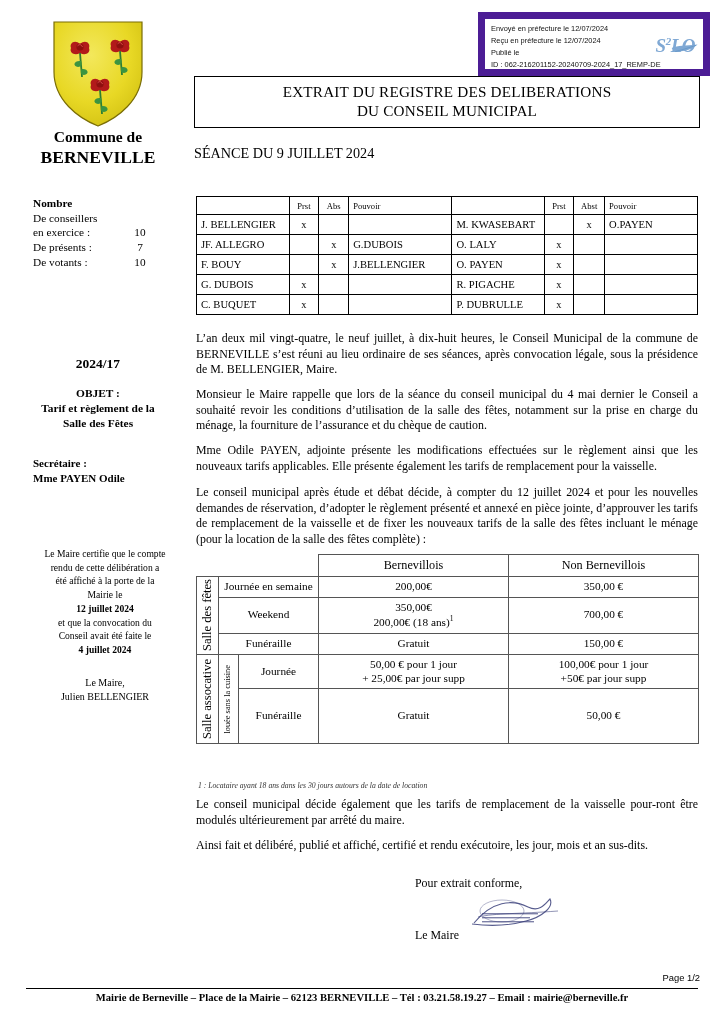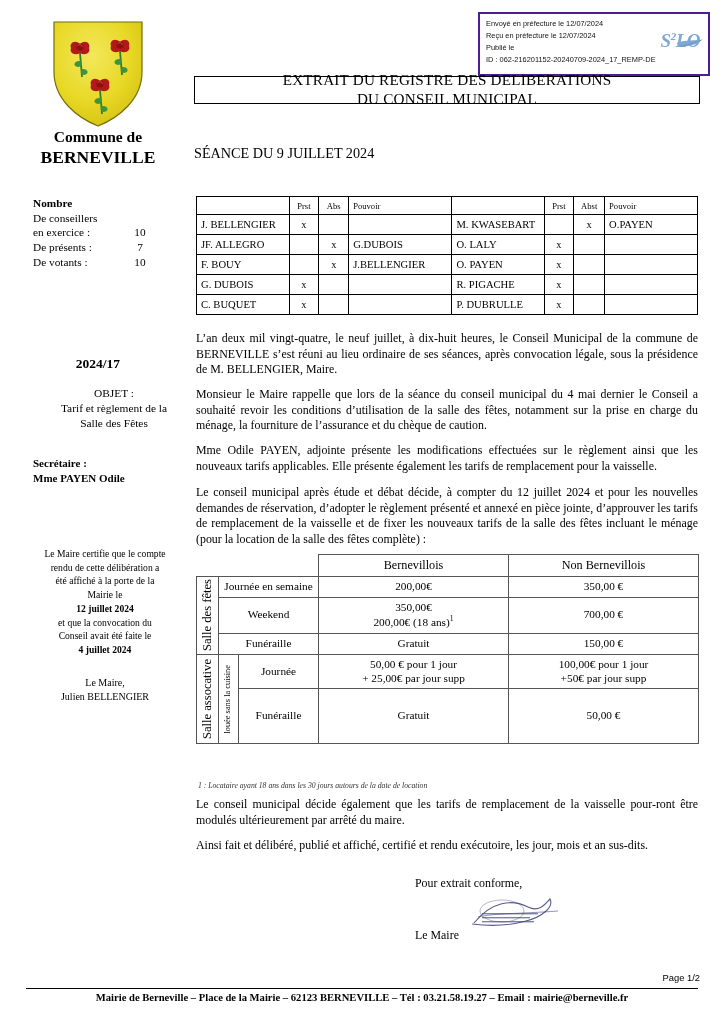--- a/index.html
+++ b/index.html
@@ -16,21 +16,21 @@
     overflow: hidden;
   }
 
   
   .prefecture-stamp {
     position: absolute;
     left: 478px;
     top: 12px;
     width: 232px;
     height: 64px;
-    border: 2px solid #4c1d95;
+    border: 7px solid #4c1d95;
     box-sizing: border-box;
     padding: 4px 6px 2px 6px;
     font-family: "Liberation Sans", sans-serif;
     font-size: 7.4px;
     line-height: 1.62;
     color: #111;
     background: #fff;
     z-index: 5;
   }
   .prefecture-stamp .line { white-space: nowrap; }
@@ -93,23 +93,22 @@
 
   
   .delib-no {
     position: absolute;
     left: 0; top: 356px; width: 196px;
     text-align: center; font-weight: bold; font-size: 13.5px;
   }
   .objet-block {
     position: absolute;
     left: 0; top: 386px; width: 196px;
-    text-align: center; font-weight: normal; font-size: 11.4px;
+    text-align: center; font-weight: bold; font-size: 11.4px;
     line-height: 1.32;
-    padding-left: 16px;
   }
   .secretaire-block {
     position: absolute;
     left: 33px; top: 456px; width: 170px;
     font-weight: bold; font-size: 11px; line-height: 1.33;
   }
 
   
   .certif-block {
     position: absolute;
@@ -119,21 +118,21 @@
   .certif-block .bold { font-weight: bold; }
   .maire-sign-left {
     position: absolute;
     left: 16px; top: 676px; width: 178px;
     text-align: center; font-size: 10px; line-height: 1.4;
   }
 
   
   .title-box {
     position: absolute;
-    left: 194px; top: 76px; width: 506px; height: 28px;
+    left: 194px; top: 76px; width: 506px; height: 52px;
     border: 1px solid #000;
     box-sizing: border-box;
     display: flex; align-items: center; justify-content: center;
     z-index: 6; background: #fff;
   }
   .title-box .inner {
     text-align: center; font-size: 15.2px; line-height: 1.22;
     letter-spacing: 0.2px;
   }
 

